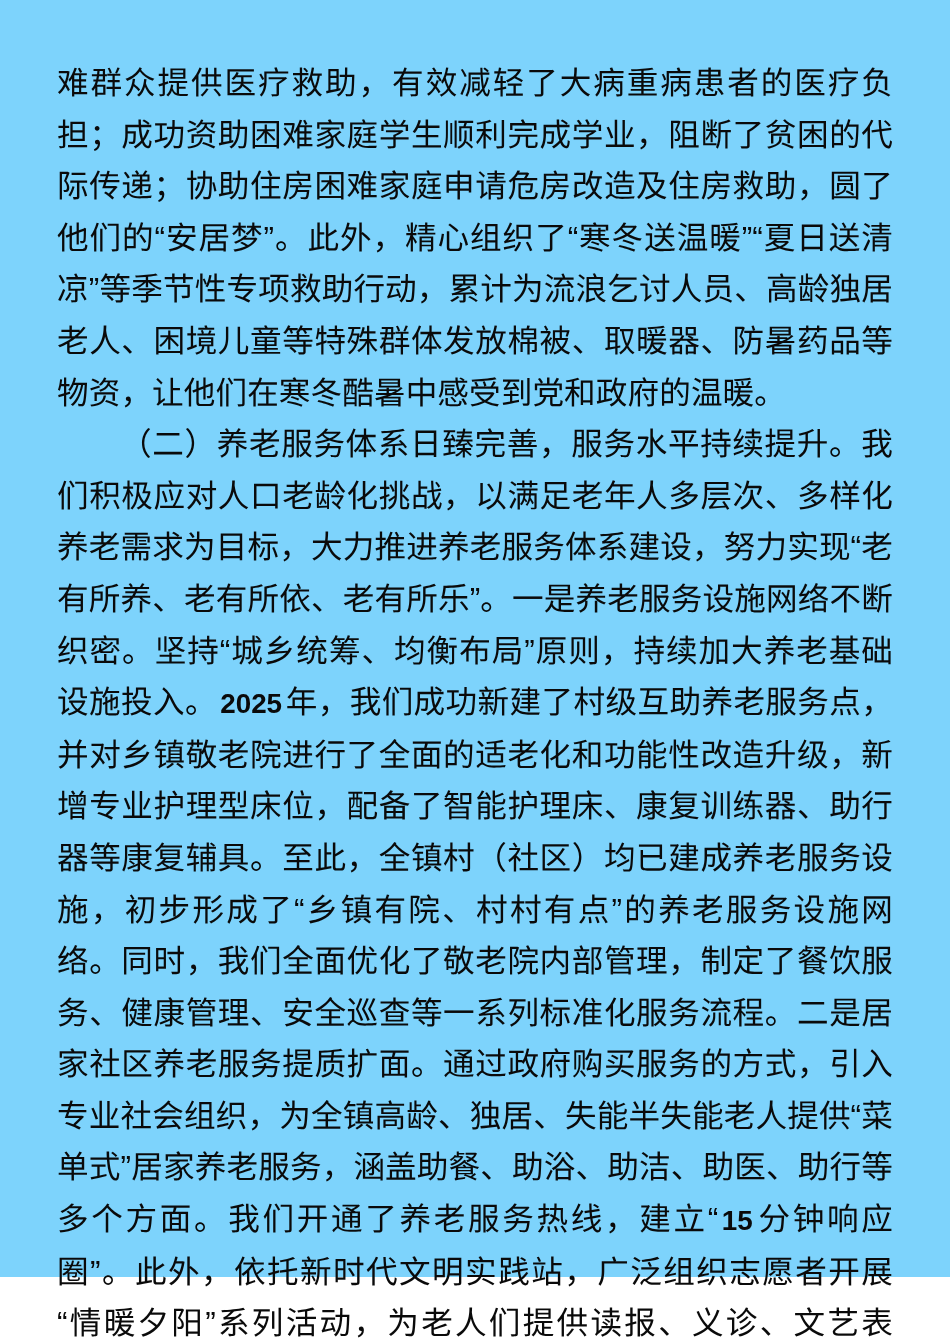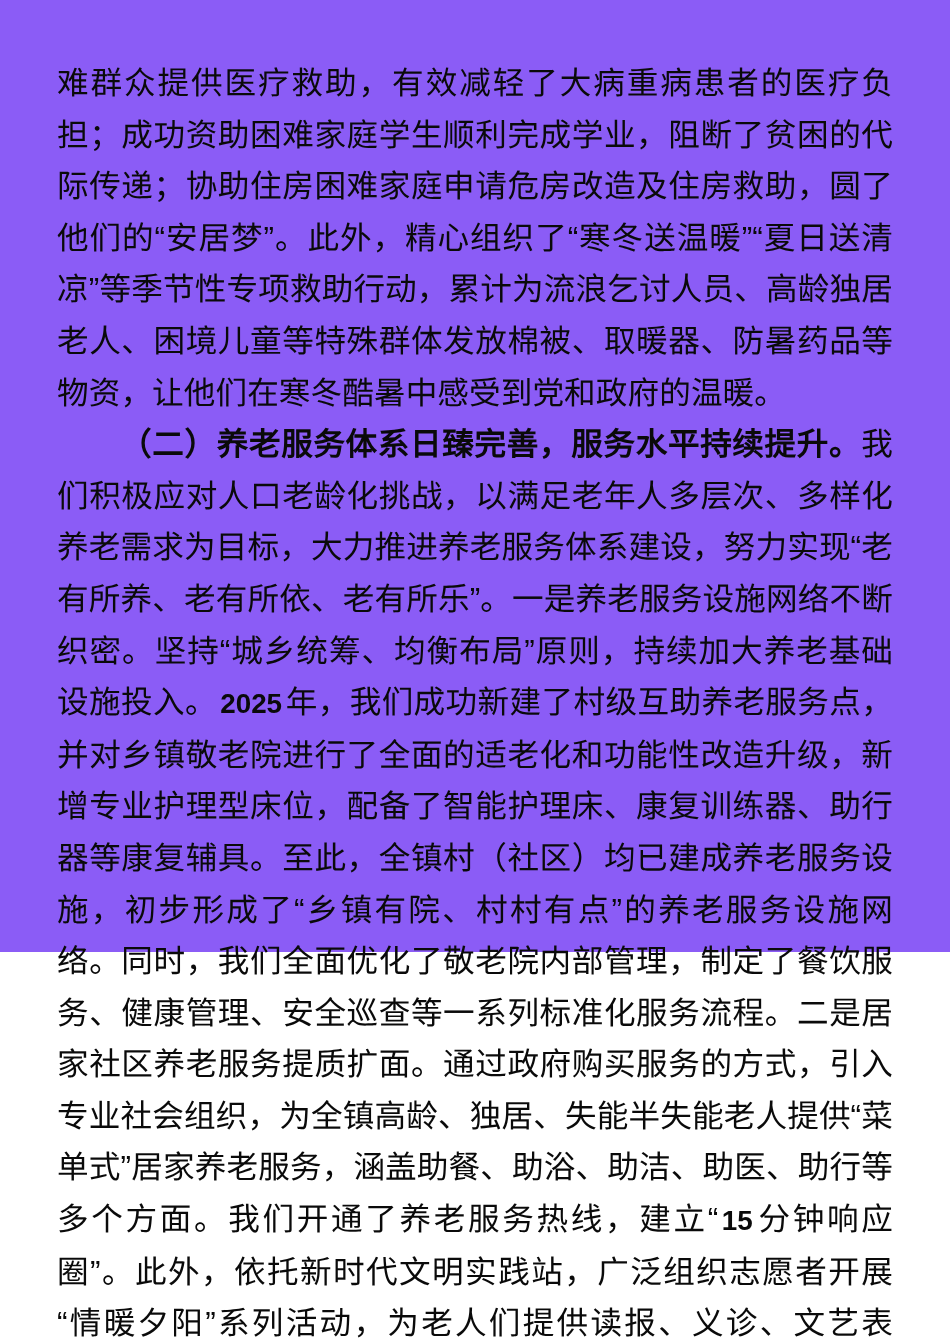--- a/index.html
+++ b/index.html
@@ -13,22 +13,22 @@
     height: 1344px;
     overflow: hidden;
     font-family: "Liberation Sans", "DejaVu Sans", sans-serif;
     color: #000000;
     -webkit-font-smoothing: antialiased;
   }
 
   #page {
     position: relative;
     width: 950px;
-    height: 952px;
-    background: #8b5cf6;
+    height: 1277px;
+    background: #7dd3fc;
     box-sizing: border-box;
     padding: 58px 57px 0 57px;
   }
 
   #doc-body {
     width: 836px;
   }
 
   .para {
     margin: 0;
@@ -45,21 +45,21 @@
 
   .para + .para {
     margin-top: 0;
   }
 
   .indent {
     text-indent: 63px;
   }
 
   .bold-lead {
-    font-weight: 700;
+    font-weight: 400;
   }
 
   
   .num {
     font-family: "Liberation Sans", "DejaVu Sans", sans-serif;
     font-size: 0.88em;
     padding: 0 0.12em;
     letter-spacing: 0;
     font-weight: bold;
   }

